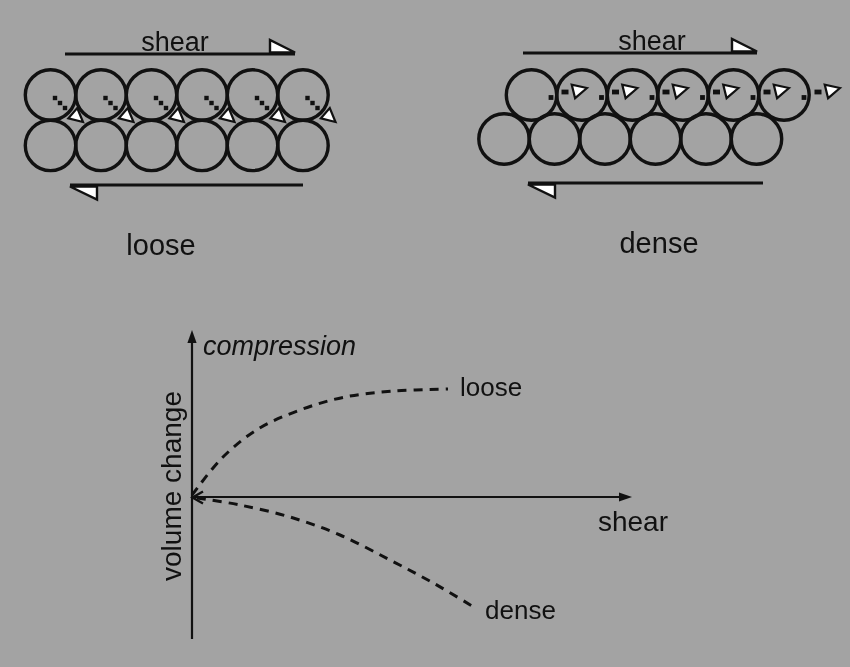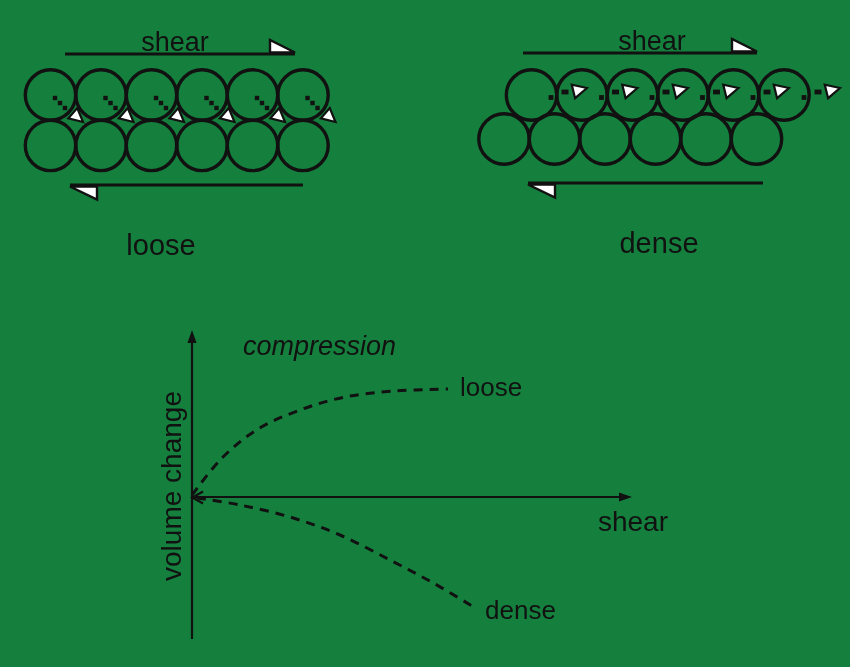--- a/index.html
+++ b/index.html
@@ -1,26 +1,26 @@
 <!DOCTYPE html>
 <html><head>
 <meta charset="utf-8">
 <style>
   html,body{margin:0;padding:0;background:#fff;}
   .canvas{
-    position:relative;width:850px;height:667px;background:#15803d;
+    position:relative;width:850px;height:667px;background:#a3a3a3;
     font-family:"Liberation Sans",sans-serif;color:#111111;overflow:hidden;
   }
   #art{position:absolute;left:0;top:0;}
   .t{position:absolute;line-height:1;white-space:nowrap;color:#111111;}
   .cx{transform:translateX(-50%);}
   .it{font-style:italic;}
   .shear-top{font-size:27px;}
   .caption{font-size:29px;}
-  .region{font-size:27px;margin-left:40px;}
+  .region{font-size:27px;}
   .axis-x{font-size:28px;}
   .curve-lbl{font-size:26px;}
   .vol{
     font-size:28px;
     transform:translate(-50%,-50%) rotate(-90deg);
   }
   
   .pos-shear-loose{left:175px;top:29px;}
   .pos-shear-dense{left:652px;top:28px;}
   .pos-cap-loose{left:161px;top:231px;}

